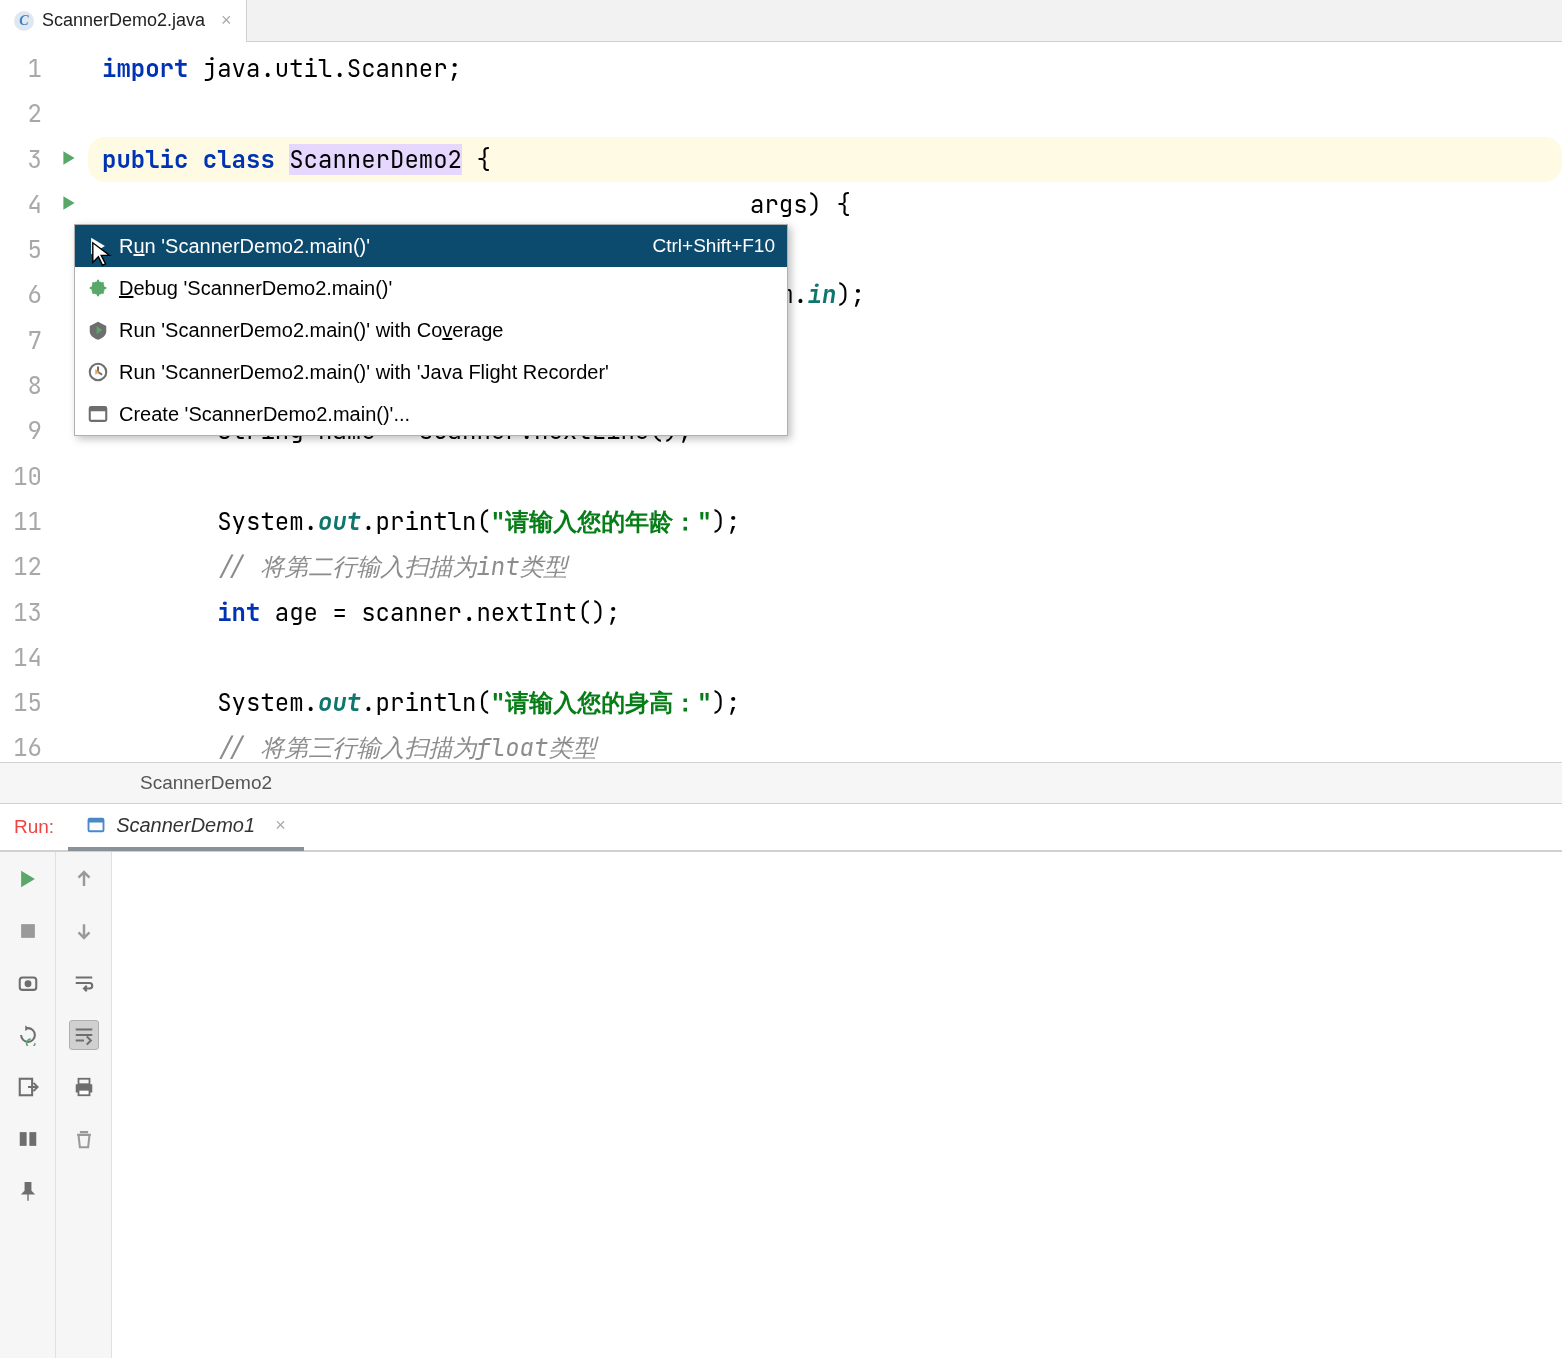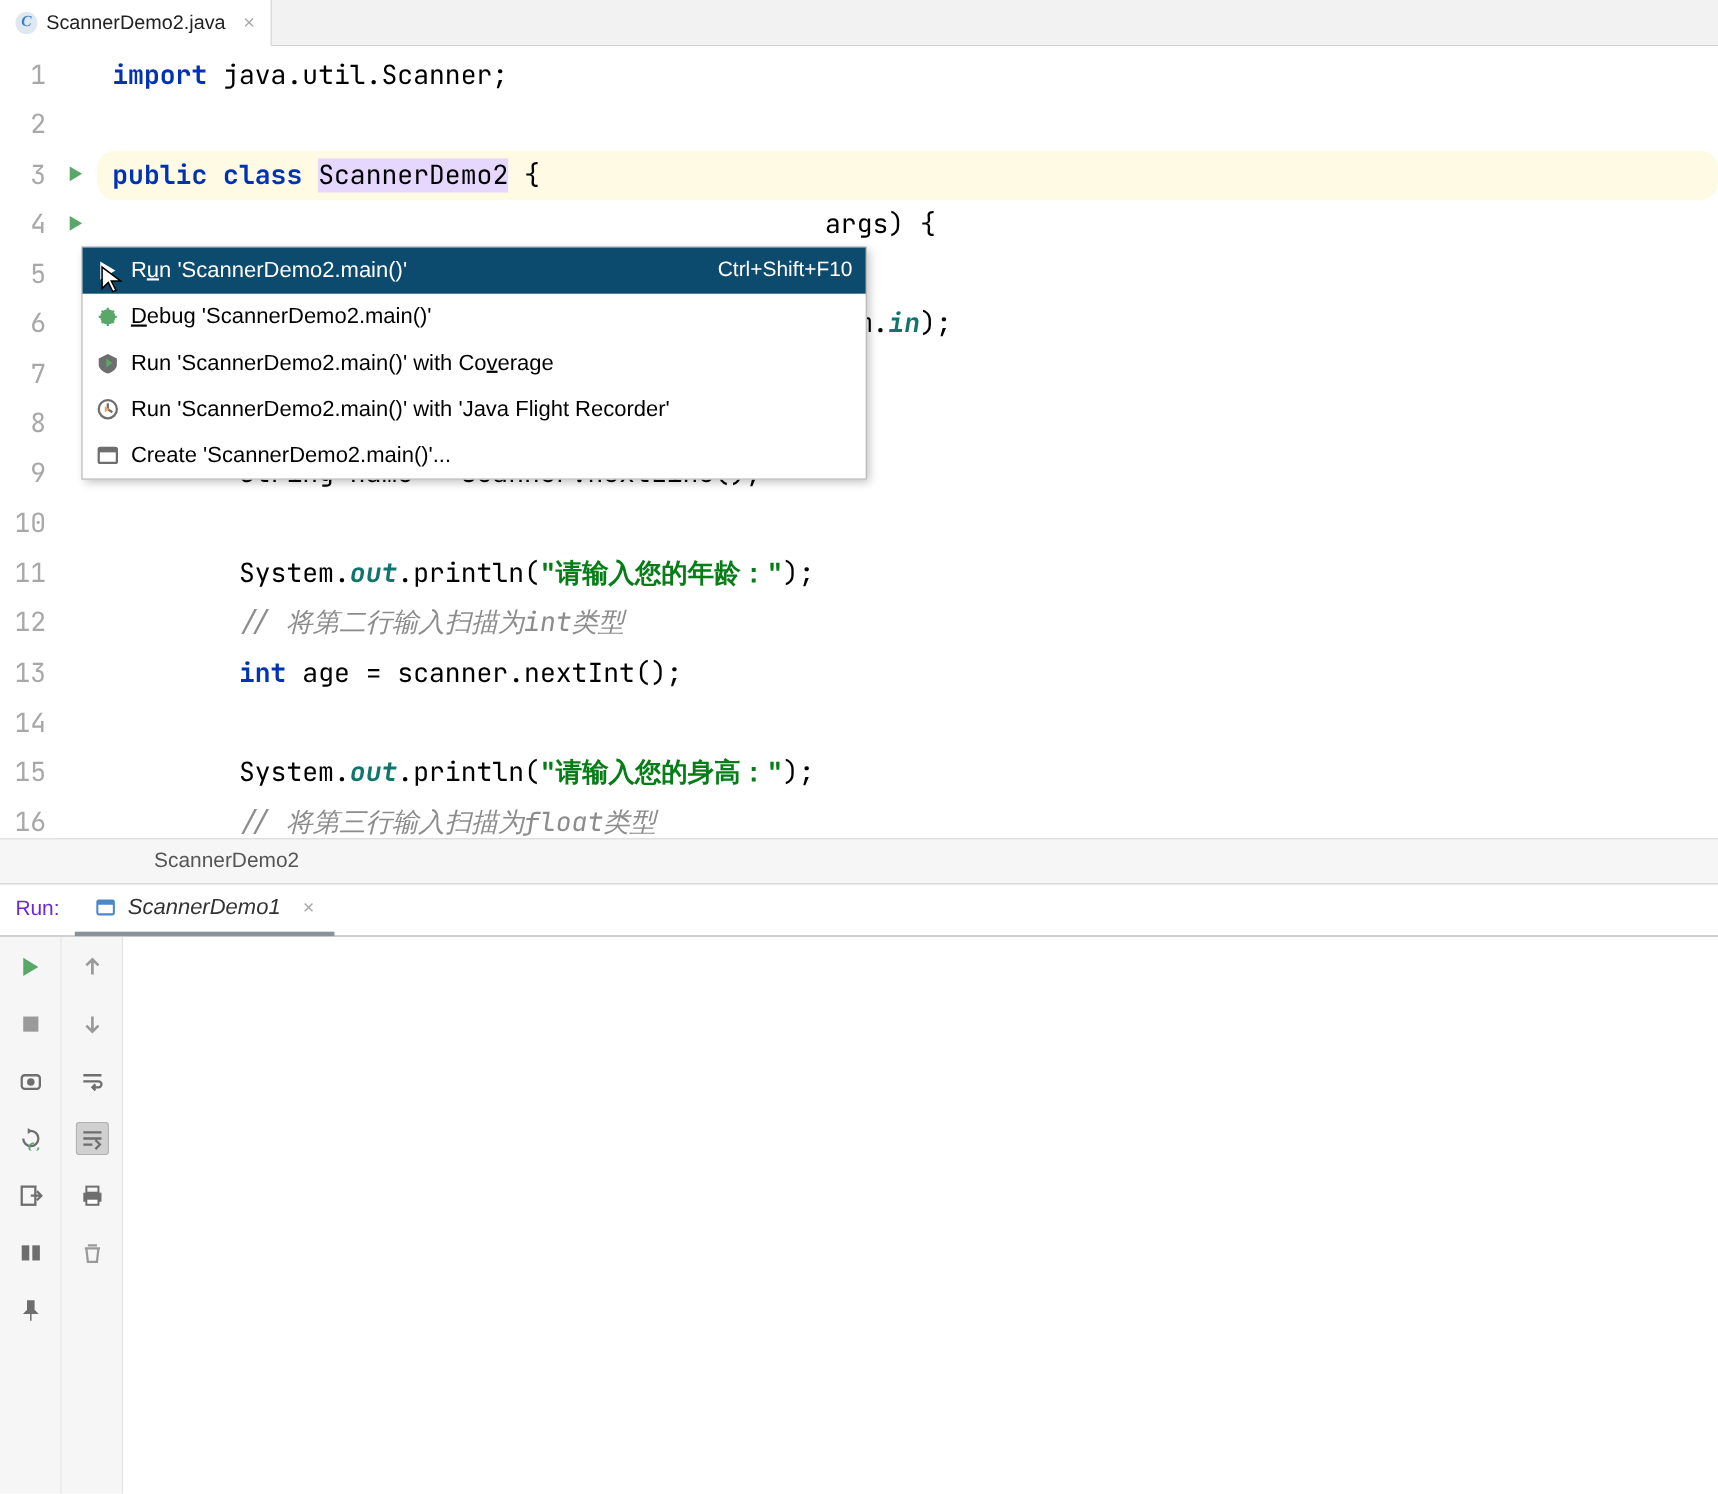--- a/index.html
+++ b/index.html
@@ -37,21 +37,21 @@
 .menu-item-label u { text-decoration: underline; }
 .menu-item-shortcut { color: #fff; font-size: 19px; }
 
 .cursor-arrow { position: absolute; left: 90px; top: 198px; z-index: 200; pointer-events: none; }
 .cursor-arrow svg { width: 28px; height: 28px; }
 
 .breadcrumb { height: 42px; background: #f6f6f6; border-top: 1px solid #d0d0d0; border-bottom: 1px solid #d0d0d0; display: flex; align-items: center; padding-left: 140px; font-size: 19px; color: #555; }
 
 .run-panel { flex: 1; display: flex; flex-direction: column; }
 .run-header { height: 48px; display: flex; align-items: center; border-bottom: 2px solid #d0d0d0; }
-.run-label { padding: 0 14px; font-size: 19px; color: #6d28d9; }
+.run-label { padding: 0 14px; font-size: 19px; color: #ef4444; }
 .run-tab { height: 48px; display: flex; align-items: center; padding: 0 18px; gap: 10px; border-bottom: 4px solid #8a9299; font-size: 20px; color: #333; font-style: italic; }
 .run-tab-icon { width: 20px; height: 20px; }
 .run-tab-close { color: #aaa; margin-left: 10px; font-size: 18px; }
 
 .run-body { flex: 1; display: flex; }
 .run-toolbar { width: 56px; background: #f6f6f6; border-right: 1px solid #e0e0e0; display: flex; flex-direction: column; align-items: center; padding-top: 12px; gap: 22px; }
 .run-toolbar2 { width: 56px; background: #f6f6f6; border-right: 1px solid #e0e0e0; display: flex; flex-direction: column; align-items: center; padding-top: 12px; gap: 22px; }
 .tb-btn { width: 30px; height: 30px; display: flex; align-items: center; justify-content: center; color: #6e6e6e; }
 .tb-btn.pressed { background: #d0d0d0; border: 1px solid #b0b0b0; border-radius: 3px; }
 .tb-btn svg { width: 22px; height: 22px; }

